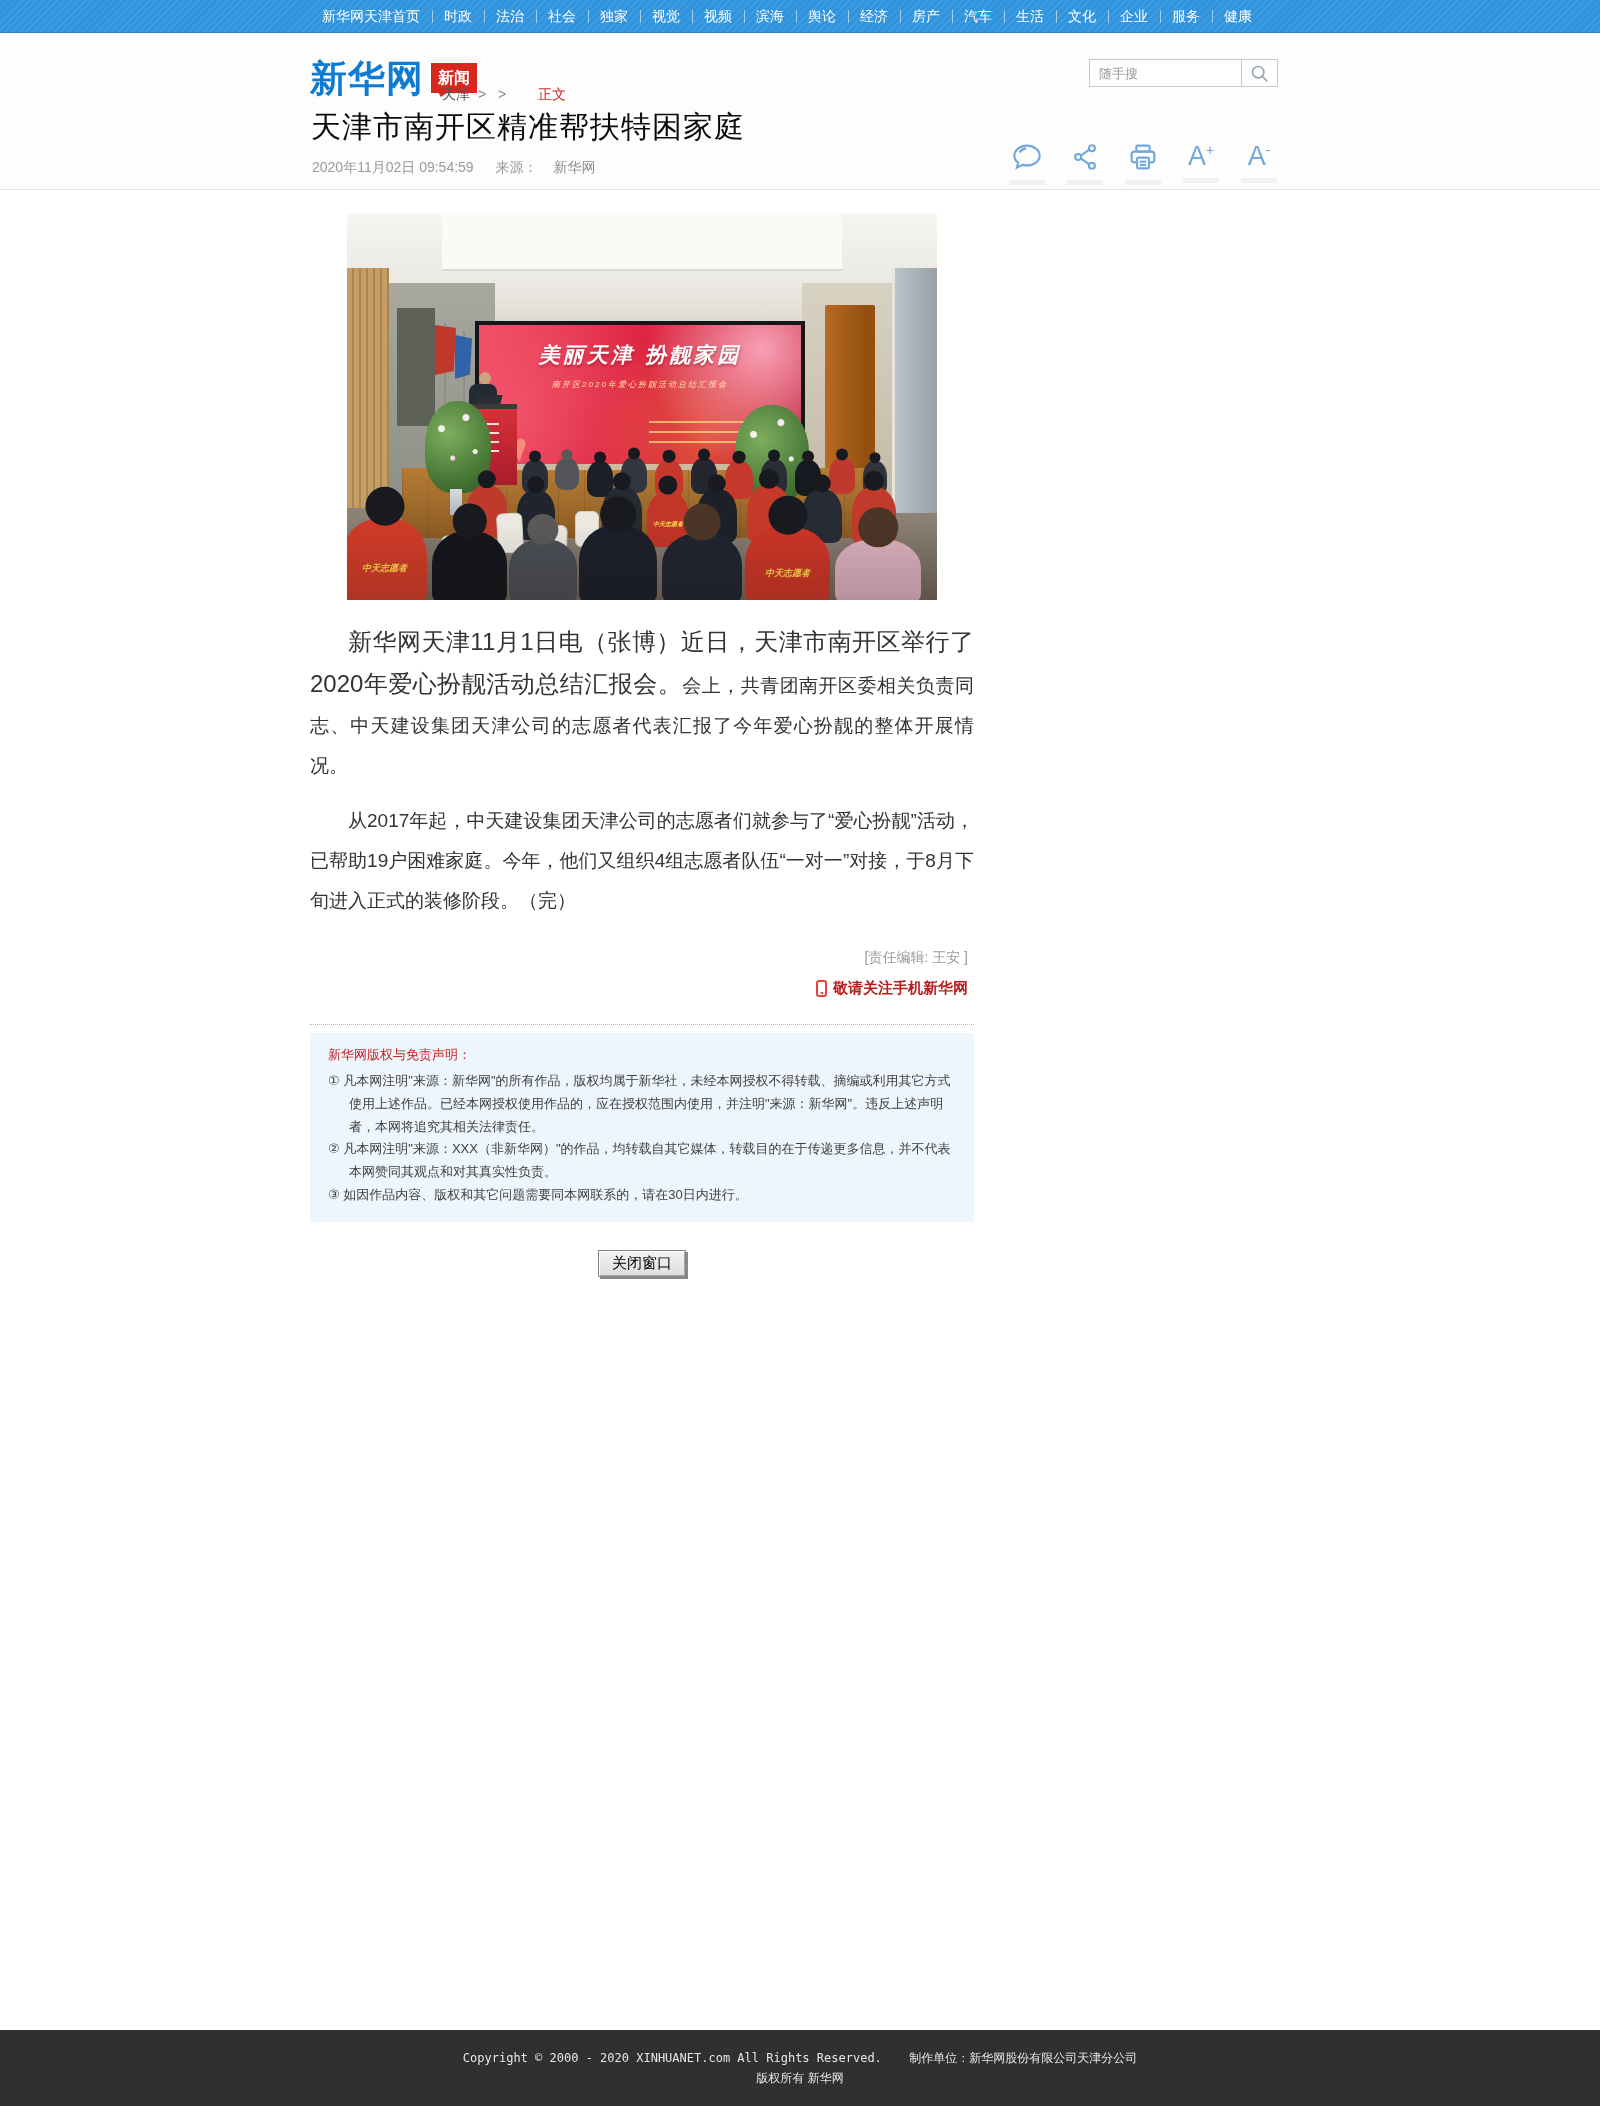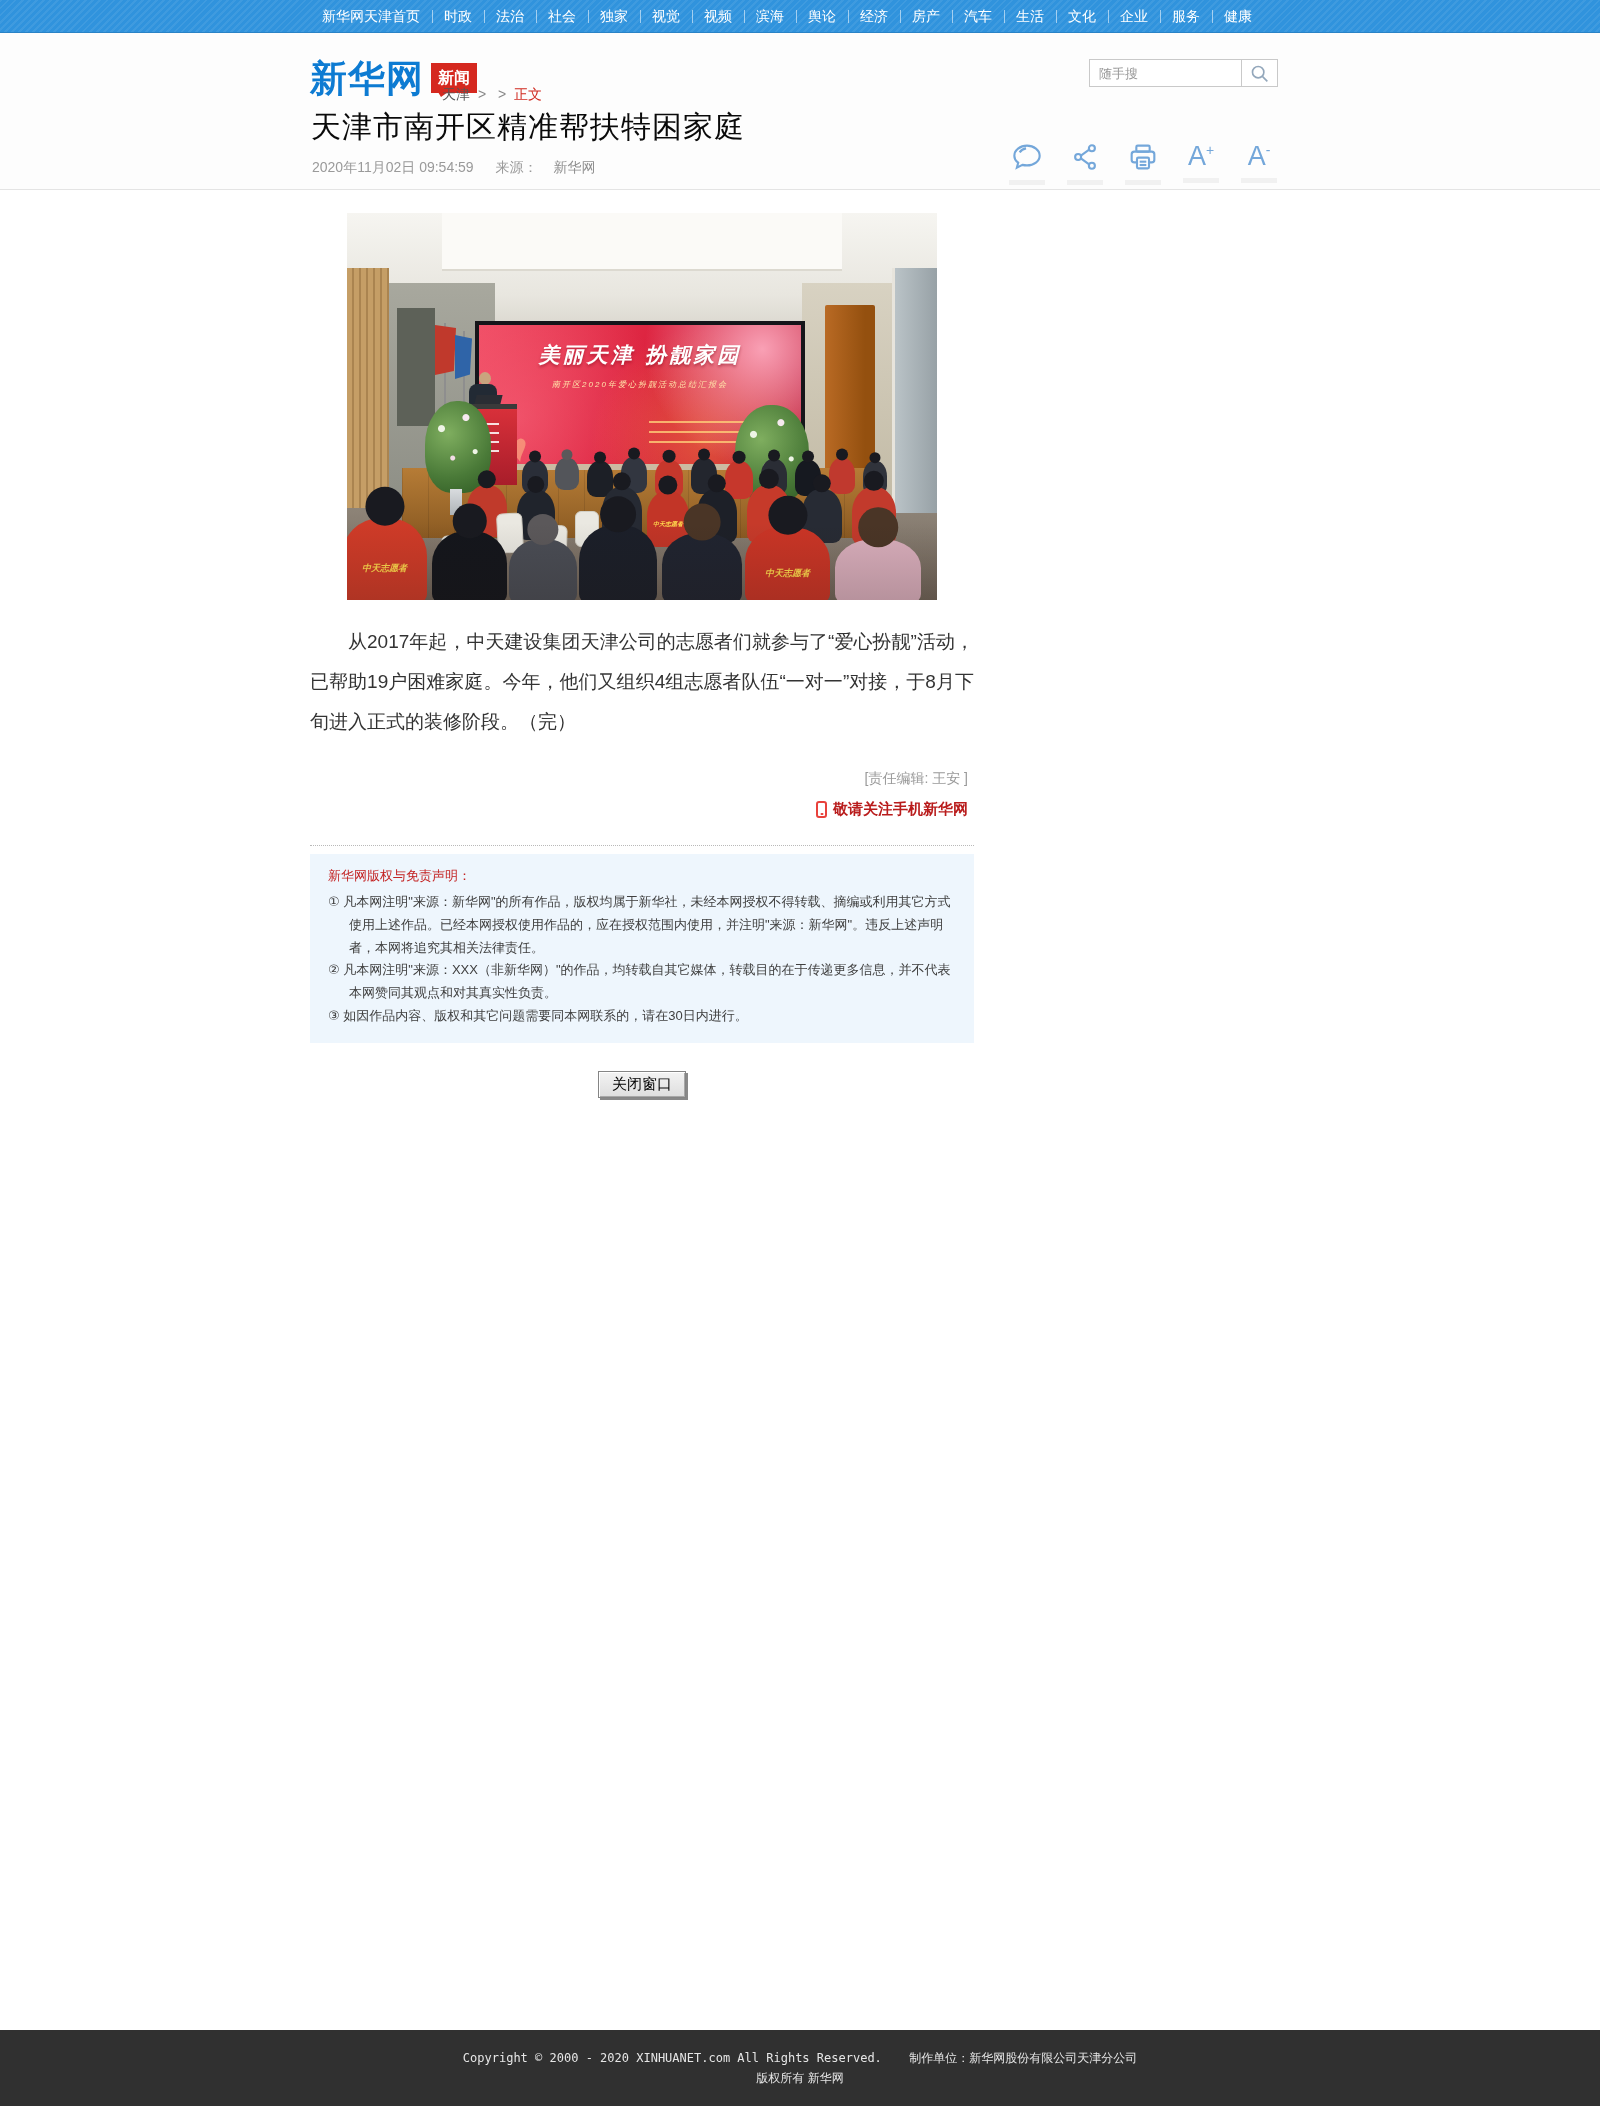--- a/index.html
+++ b/index.html
@@ -35,21 +35,21 @@
   .logo-tag {
     background:#d5281f; color:#fff; font-size:16px; font-weight:bold; line-height:22px;
     padding:4px 7px; margin:4px 0 0 7px; position:relative;
   }
   .logo-tag::after {
     content:""; position:absolute; left:7px; bottom:-9px;
     border:5px solid rgba(0,0,0,0); border-top-color:#d5281f; border-left-width:3px; border-right-width:7px;
   }
   .breadcrumb { position:absolute; left:132px; top:53px; font-size:14px; color:#555; }
   .breadcrumb .sep { color:#888; margin:0 4px; }
-  .breadcrumb .cur { color:#d02a20; }
+  .breadcrumb .cur { color:#d02a20;margin-left:24px; }
   .art-title {
     position:absolute; left:1px; top:74px; margin:0;
     font-size:30px; font-weight:400; color:#0a0a0a; letter-spacing:1px; white-space:nowrap;
   }
   .meta { position:absolute; left:2px; top:126px; font-size:14px; color:#9a9a9a; }
   .meta .src-label { margin-left:18px; }
   .meta .src { margin-left:12px; color:#8f8f8f; }
 
   .search { position:absolute; right:12px; top:26px; display:flex; }
   .search input {
@@ -382,20 +382,21 @@
       <i class="pp" style="left:232px;top:312px;width:78px;height:78px;background:#1b1f29;"></i>
       <i class="pp h-brown" style="left:315px;top:320px;width:80px;height:70px;background:#202430;"></i>
       <i class="pp" style="left:398px;top:314px;width:85px;height:76px;background:#ca3526;">
           <span class="vest-txt" style="font-size:9px;">中天志愿者</span>
         </i>
       <i class="pp h-brown" style="left:488px;top:326px;width:86px;height:64px;background:#d9aebc;"></i>
 
       <i class="photo-vignette"></i>
     </div>
 
+    <p class="body-p"><span class="lead">新华网天津11月1日电（张博）近日，天津市南开区举行了2020年爱心扮靓活动总结汇报会。</span><span>会上，共青团南开区委相关负责同志、中天建设集团天津公司的志愿者代表汇报了今年爱心扮靓的整体开展情况。</span></p>
     <p class="body-p">从2017年起，中天建设集团天津公司的志愿者们就参与了“爱心扮靓”活动，已帮助19户困难家庭。今年，他们又组织4组志愿者队伍“一对一”对接，于8月下旬进入正式的装修阶段。（完）</p>
 
     <div class="editor-row">[责任编辑: 王安 ]</div>
 
     <div class="mobile-row">
       <a href="#" class="mobile-link">
         <span class="phone-icon"></span>
         <span>敬请关注手机新华网</span>
       </a>
     </div>

